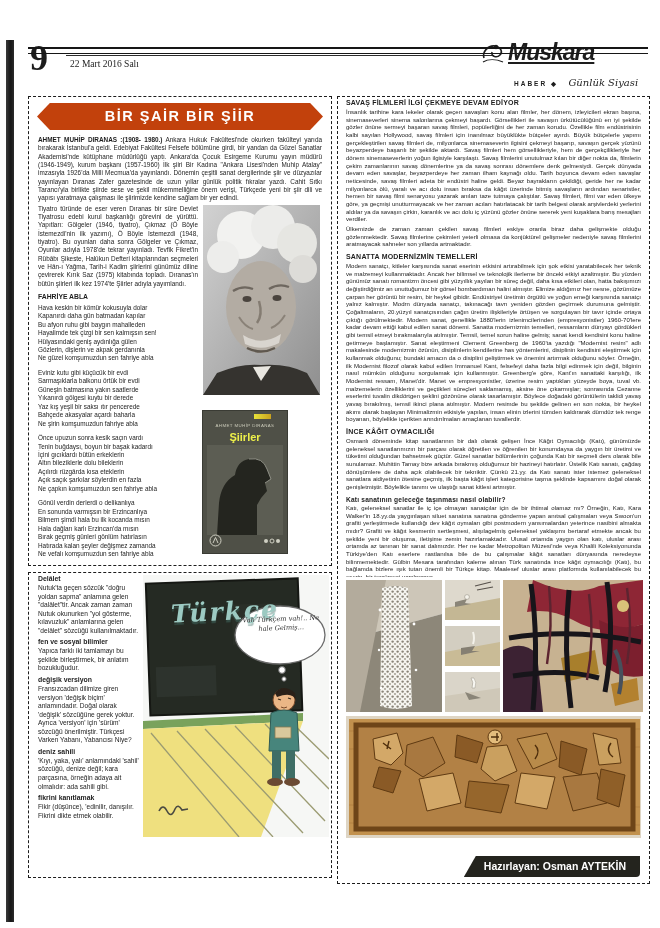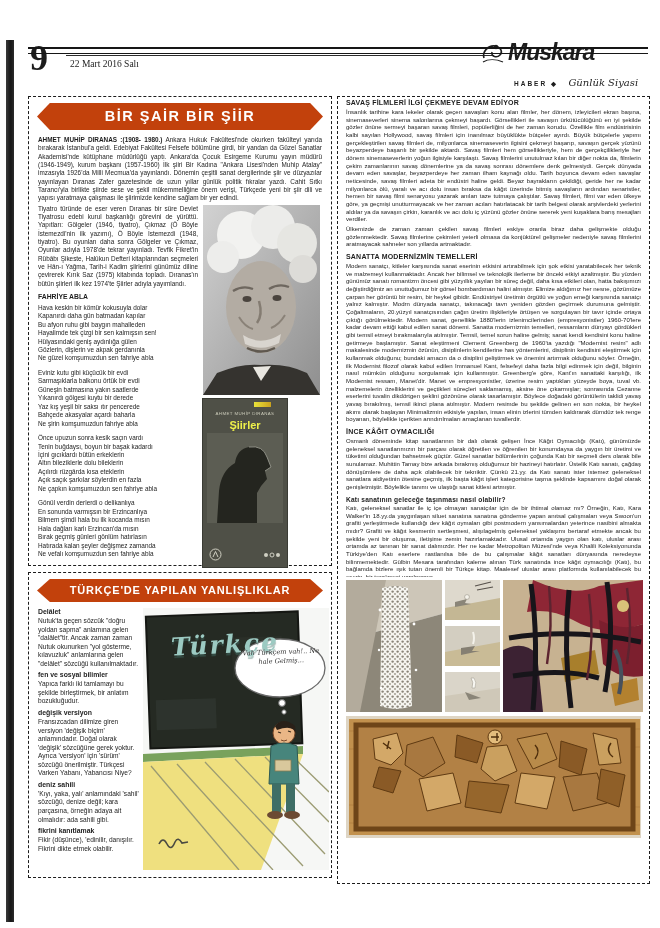--- a/index.html
+++ b/index.html
@@ -12,21 +12,21 @@
   .pagenum{position:absolute;left:2px;top:-2px;font-family:"Liberation Serif",serif;
         font-size:36px;font-weight:bold;line-height:1;}
   .head-rule{position:absolute;left:38px;top:13px;width:428px;height:1px;background:#2c2c2c;}
   .head-date{position:absolute;left:42px;top:17px;font-family:Liberation Serif, serif;font-size:9.5px;}
   .head-center{position:absolute;left:302px;top:1px;width:160px;text-align:center;}
   .head-url{font-size:6px;letter-spacing:.5px;color:#222;}
   .head-section{font-size:16px;font-weight:bold;letter-spacing:4px;line-height:1;margin-top:1px;}
   .head-section::first-letter{font-size:23px;}
   .head-logo{position:absolute;right:0;top:0;width:168px;height:42px;}
   .logo-row{display:flex;align-items:flex-start;}
-  .logo-name{font-size:23px;font-weight:bold;font-style:italic;letter-spacing:-1px;line-height:.9;}
+  .logo-name{font-size:23px;font-weight:bold;font-style:italic;letter-spacing:-1px;line-height:.9;text-decoration:underline;}
   .logo-sub{font-size:6.5px;font-weight:bold;letter-spacing:2px;margin:-2px 0 0 34px;display:inline-block;}
   .logo-tag{font-family:"DejaVu Serif",serif;font-style:italic;font-size:10px;margin-left:6px;color:#222;}
   .double-rule{position:absolute;left:28px;right:12px;top:47px;height:4px;
         border-top:2px solid #161616;border-bottom:1px solid #161616;}
   
   .abox{position:absolute;border:1.6px dashed #1c1c1c;background:#fff;box-sizing:border-box;}
   #box-poet{left:28px;top:96px;width:304px;height:470px;}
   #box-turkish{left:28px;top:572px;width:304px;height:306px;}
   #box-cinema{left:337px;top:96px;width:313px;height:788px;}
   .ribbon{background:#c2410c;color:#fff;font-weight:bold;text-align:center;
@@ -37,21 +37,21 @@
   #box-cinema .ribbon{font-size:14.5px;}
   
   .a1-body{padding:2px 9px 0 9px;font-size:6.4px;line-height:1.3;text-align:justify;}
   .a1-lead{font-weight:bold;}
   .a1-row{display:flex;gap:5px;margin-top:2px;}
   .a1-left{flex:1;min-width:0;}
   .a1-media{width:119px;flex:none;}
   .poem-title{font-weight:bold;font-size:6.8px;margin:5px 0 2px;}
   .stanza{margin:0 0 6px;white-space:pre-line;text-align:left;line-height:1.32;}
   .photo-frame{width:117px;height:190px;overflow:hidden;}
-  .book-cover{width:84px;height:168px;background:#4f5047;margin-top:4px;position:relative;
+  .book-cover{width:84px;height:142px;background:#4f5047;margin-top:16px;position:relative;
         box-shadow:0 0 0 1px #3a3b34;}
   .cover-tag{position:absolute;top:3px;right:16px;width:17px;height:5px;
         background:linear-gradient(90deg,#e8e23a,#caa21e);}
   .cover-author{position:absolute;top:12px;width:100%;text-align:center;font-size:4.4px;
         letter-spacing:.4px;color:#c9c9b8;}
   .cover-title{position:absolute;top:19px;width:100%;text-align:center;font-size:11px;
         font-weight:bold;color:#eef04a;}
   .cover-art{position:absolute;top:34px;left:4px;}
   .cover-logos{position:absolute;bottom:3px;left:0;width:100%;display:flex;align-items:center;justify-content:space-between;padding:0 6px;box-sizing:border-box;}
   
@@ -199,21 +199,20 @@
                   </svg>
               </span>
             </div>
           </div>
         </div>
       </div>
     </div>
   </div>
 
   <div class="abox" id="box-turkish">
-    <div class="ribbon">TÜRKÇE'DE YAPILAN YANLIŞLIKLAR</div>
     <div class="a2-row">
       <div class="a2-left">
         <p class="a2-term" style="margin-top:0;">Delâlet</p>
         <p class="a2-text">Nutuk'ta geçen sözcük "doğru yoldan sapma" anlamına gelen "dalâlet"tir. Ancak zaman zaman Nutuk okunurken "yol gösterme, kılavuzluk" anlamlarına gelen "delâlet" sözcüğü kullanılmaktadır.</p>
         <p class="a2-term">fen ve sosyal bilimler</p>
         <p class="a2-text">Yapıca farklı iki tamlamayı bu şekilde birleştirmek, bir anlatım bozukluğudur.</p>
         <p class="a2-term">değişik versiyon</p>
         <p class="a2-text">Fransızcadan dilimize giren versiyon 'değişik biçim' anlamındadır. Doğal olarak 'değişik' sözcüğüne gerek yoktur. Ayrıca 'versiyon' için 'sürüm' sözcüğü önerilmiştir. Türkçesi Varken Yabanı, Yabancısı Niye?</p>
         <p class="a2-term">deniz sahili</p>
         <p class="a2-text">'Kıyı, yaka, yalı' anlamındaki 'sahil' sözcüğü, denize değil; kara parçasına, örneğin adaya ait olmalıdır: ada sahili gibi.</p>
@@ -369,14 +368,15 @@
           <polygon points="252,50 276,56 270,88 248,80" fill="#8f5f28"></polygon>
         </g>
         <g stroke="#4e2e0c" stroke-width="1.4" fill="none">
           <path d="M34 24 l8 6 M40 22 l-2 8"></path>
             <path d="M148 14 l0 8 M142 18 l8 0"></path>
           <path d="M186 26 q6 6 0 14"></path>
             <path d="M262 24 q-6 8 2 14"></path>
         </g>
       </svg>
     </div>
+    <div class="byline">Hazırlayan: Osman AYTEKİN</div>
   </div>
 </div>
 
 </body></html>

